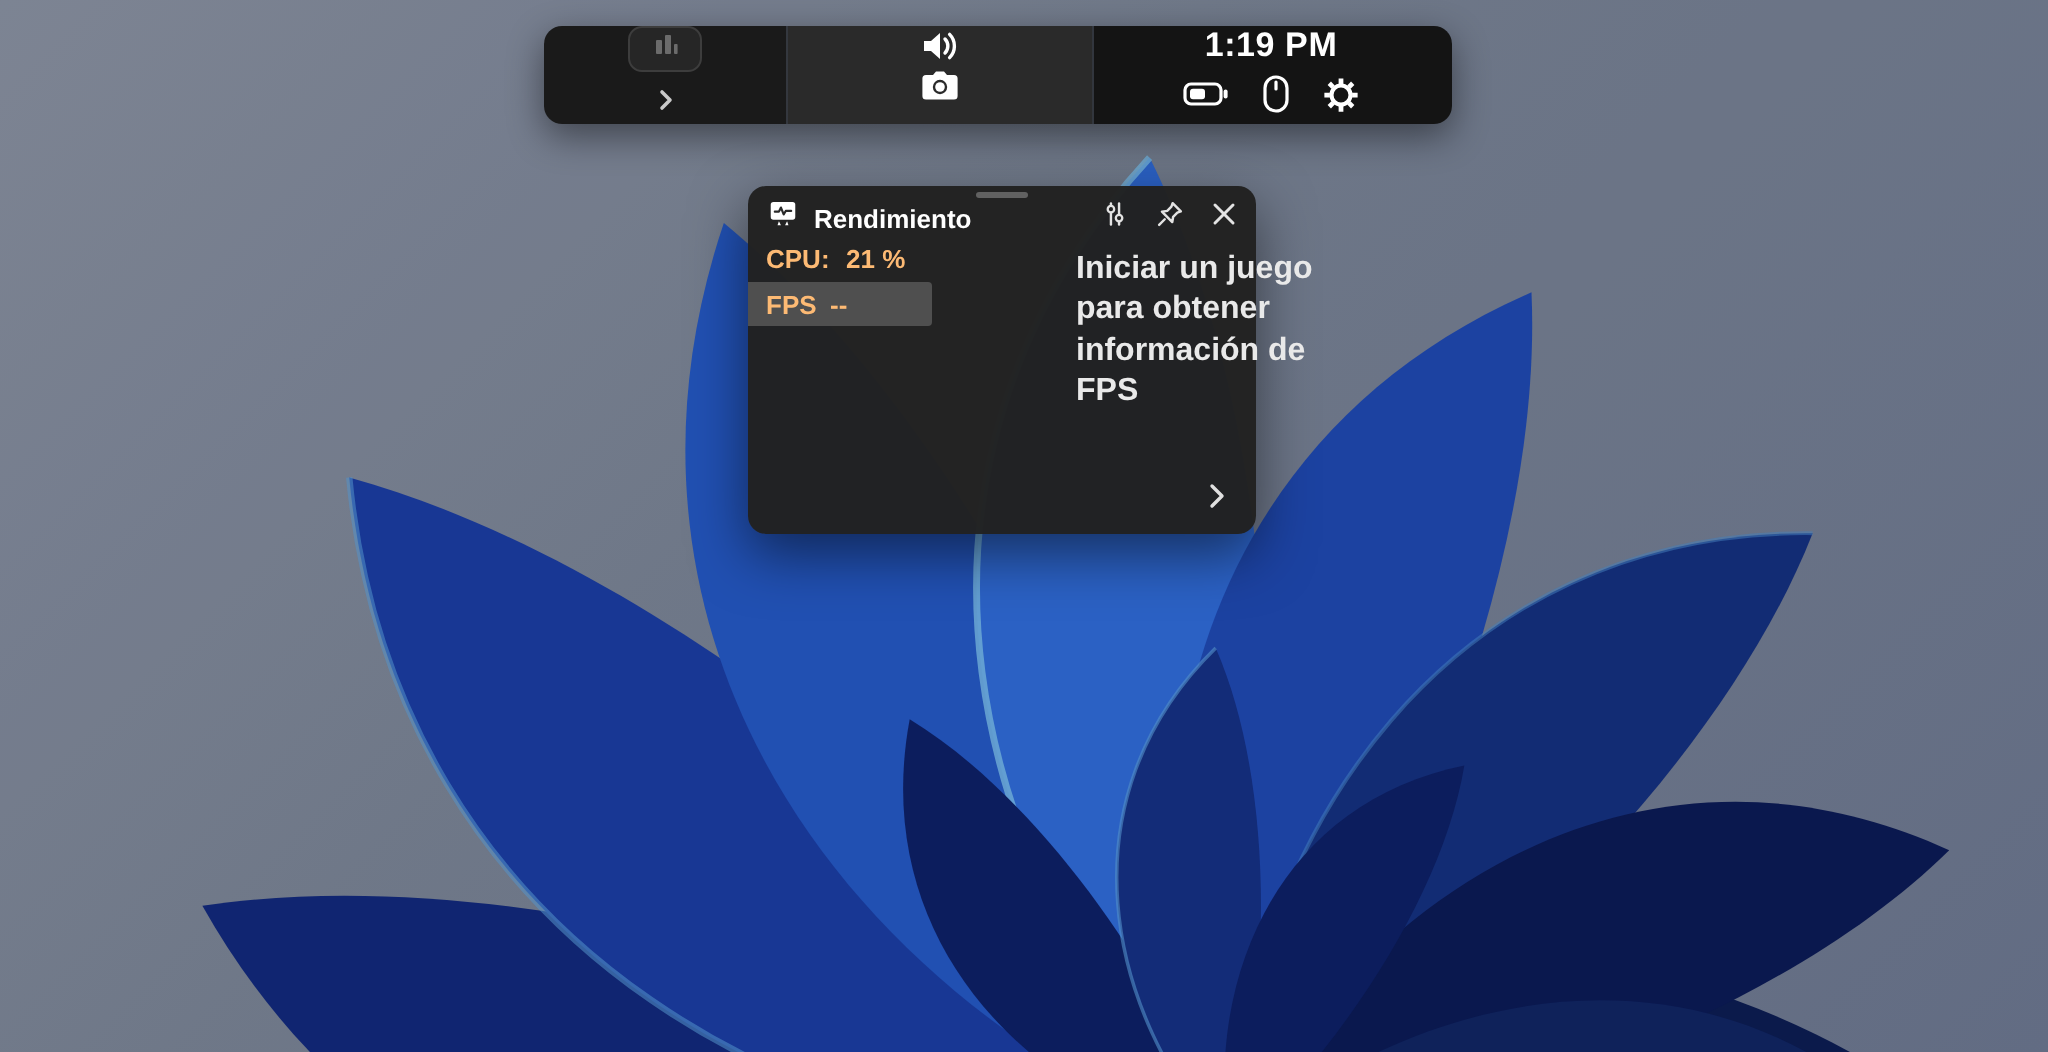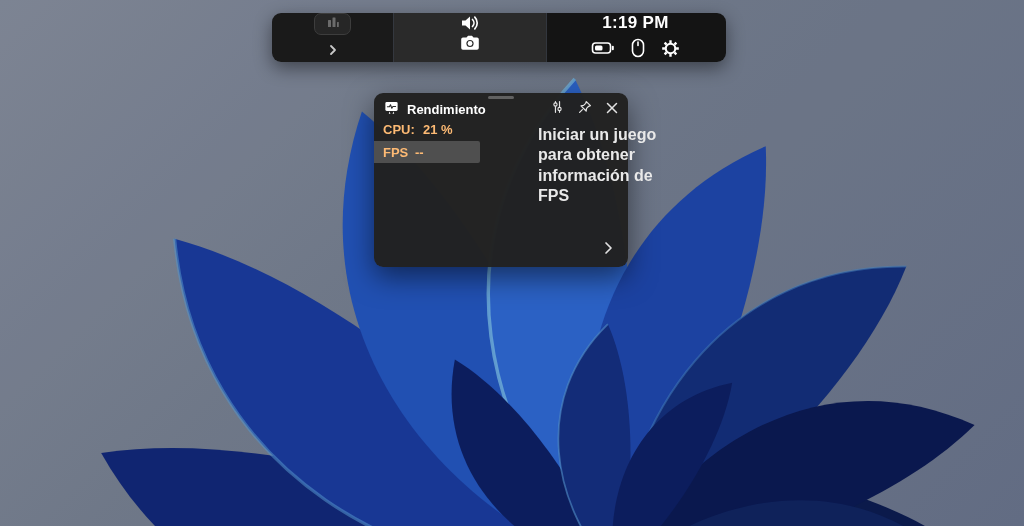--- a/index.html
+++ b/index.html
@@ -43,21 +43,21 @@
                  width:26px; height:3px; border-radius:2px; background:#616161; }
   .panel-header { display:flex; align-items:center; height:30px; padding:2px 10px 0 9px; }
   .panel-title { font-size:13px; font-weight:600; margin-left:7px; color:#fff; flex:1; }
   .hdr-btns { display:flex; align-items:center; gap:14px; }
   .hdr-btn { color:#e3e3e3; display:flex; align-items:center; justify-content:center; }
 
   .stats { position:absolute; left:0; top:27px; width:130px; }
   .stat-row { display:flex; align-items:center; height:19px; padding-left:9px;
               font-size:13px; font-weight:700; color:#fdba74; }
   .stat-label { width:40px; flex:none; }
-  .stat-row.fps { height:22px; width:106px; margin-top:2px; border-radius:0 2px 2px 0; }
+  .stat-row.fps { height:22px; width:92px; margin-top:2px; border-radius:0 2px 2px 0; }
   .stat-row.fps .stat-label { width:32px; }
 
   .fps-msg { position:absolute; left:118px; top:32px; width:130px;
              font-size:16px; line-height:1.28; color:#e9e9e9; font-weight:700;margin-left:46px; }
 
   .expand-btn { position:absolute; right:11px; bottom:8px; width:18px; height:18px;
                 display:flex; align-items:center; justify-content:center; color:#e0e0e0; }
 </style>
 </head>
 <body>

